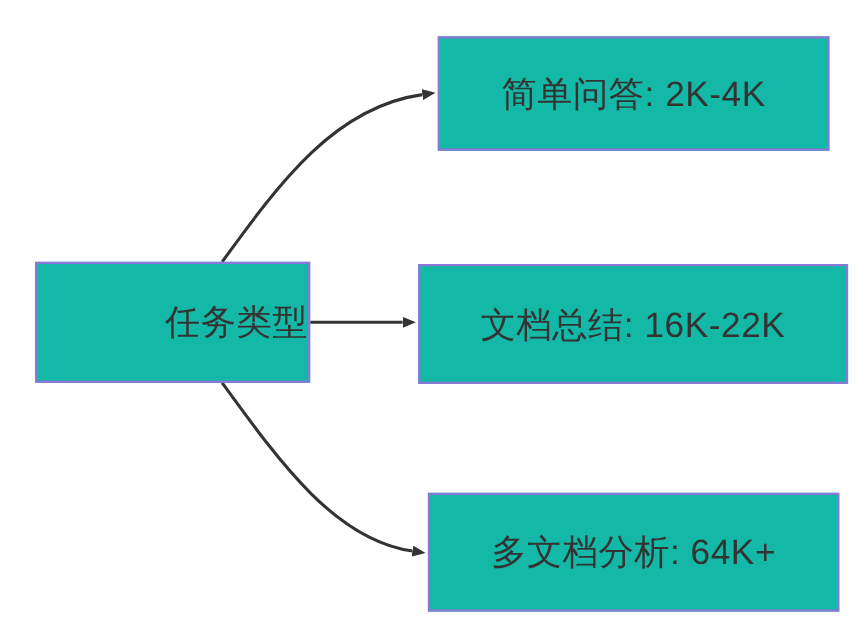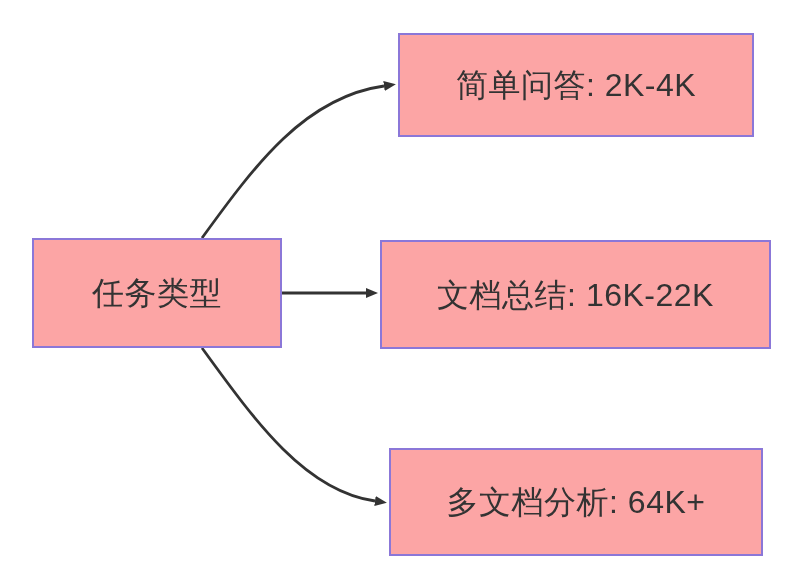--- a/index.html
+++ b/index.html
@@ -19,32 +19,32 @@
     position: absolute;
     left: 0;
     top: 0;
     width: 787px;
     height: 572px;
     pointer-events: none;
   }
   .node {
     position: absolute;
     box-sizing: border-box;
-    background: #fca5a5;
+    background: #14b8a6;
     border: 2.5px solid #8B77D8;
     color: #333333;
     font-size: 32px;
     line-height: 1;
     display: flex;
     align-items: center;
     justify-content: center;
     white-space: nowrap;
     letter-spacing: 0.5px;
   }
-  .node-root   { left: 32px;  top: 238px; width: 250px; height: 110px; }
+  .node-root   { left: 32px;  top: 238px; width: 250px; height: 110px; justify-content: flex-end; }
   .node-child1 { left: 398px; top: 33px;  width: 356px; height: 104px; }
   .node-child2 { left: 380px; top: 240px; width: 391px; height: 109px; }
   .node-child3 { left: 389px; top: 448px; width: 374px; height: 108px; }
   .edge {
     fill: none;
     stroke: #333333;
     stroke-width: 2.8px;
   }
 </style>
 </head>

